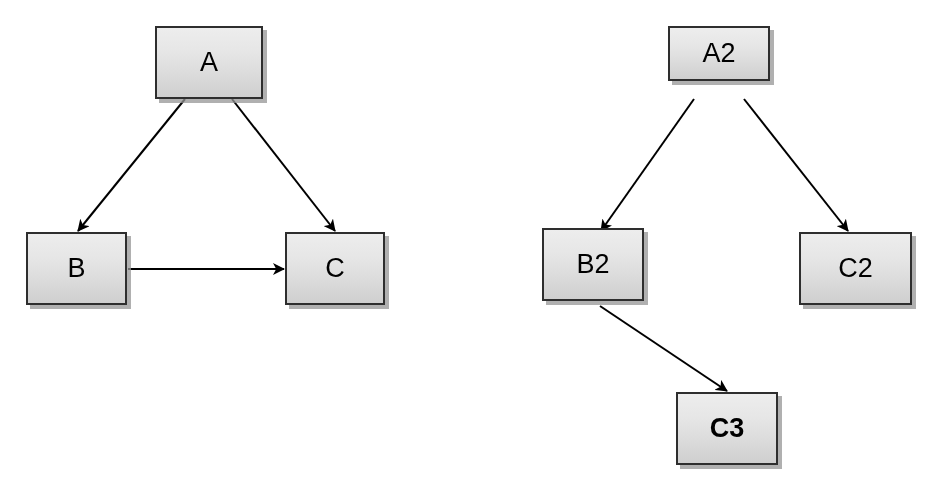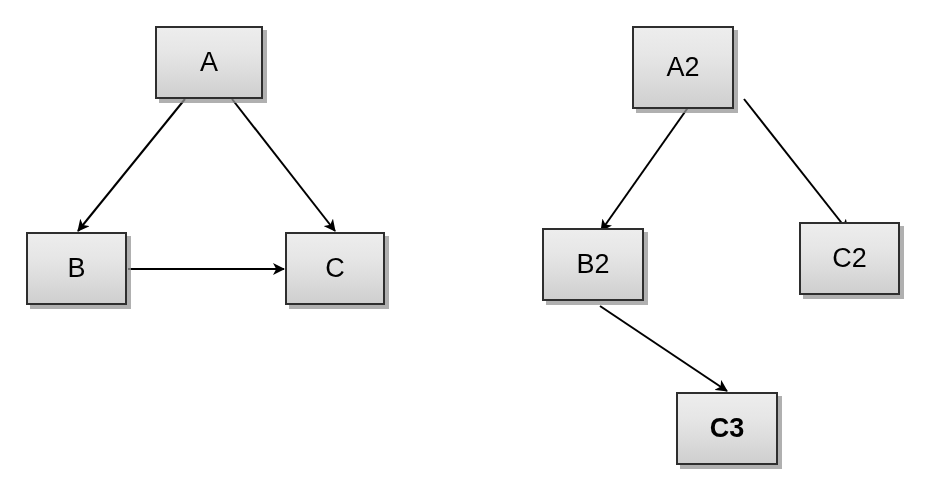--- a/index.html
+++ b/index.html
@@ -71,27 +71,27 @@
   <div id="nodes-group">
       <div class="node" style="left: 155px; top: 26px; width: 108px; height: 73px;">
         <span class="node-label">A</span>
       </div>
       <div class="node" style="left: 26px; top: 232px; width: 101px; height: 73px;">
         <span class="node-label">B</span>
       </div>
       <div class="node" style="left: 285px; top: 232px; width: 100px; height: 73px;">
         <span class="node-label">C</span>
       </div>
-      <div class="node" style="left: 632px; top: 26px; width: 102px; height: 83px;">
+      <div class="node" style="left: 668px; top: 26px; width: 102px; height: 55px;">
         <span class="node-label">A2</span>
       </div>
       <div class="node" style="left: 542px; top: 228px; width: 102px; height: 73px;">
         <span class="node-label">B2</span>
       </div>
-      <div class="node" style="left: 799px; top: 222px; width: 101px; height: 73px;">
+      <div class="node" style="left: 799px; top: 232px; width: 113px; height: 73px;">
         <span class="node-label">C2</span>
       </div>
       <div class="node" style="left: 676px; top: 392px; width: 102px; height: 73px; font-weight: bold;">
         <span class="node-label">C3</span>
       </div>
     </div>
 
 </div>
 
 </body></html>

